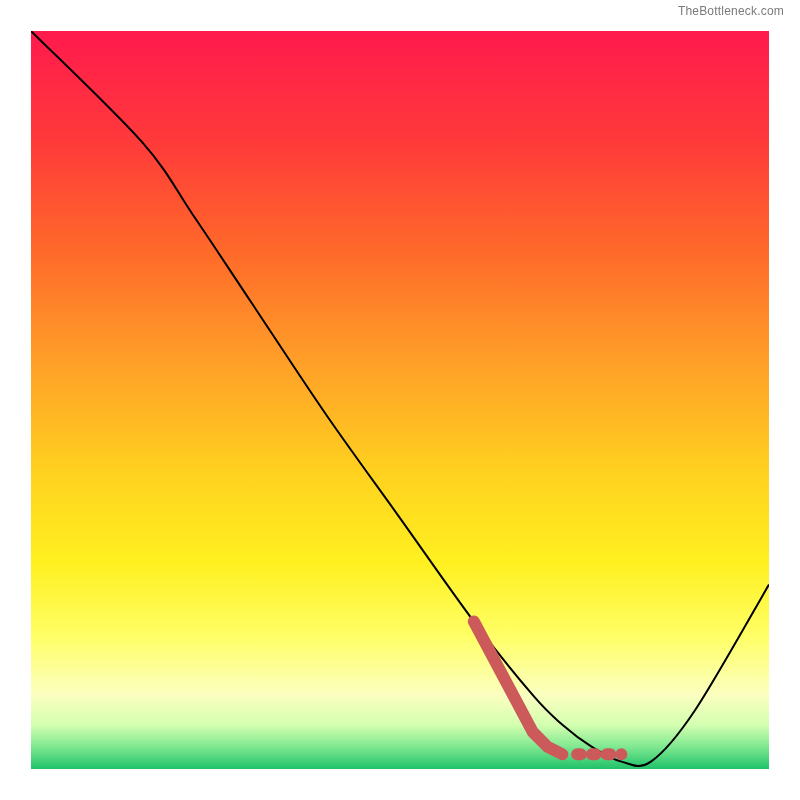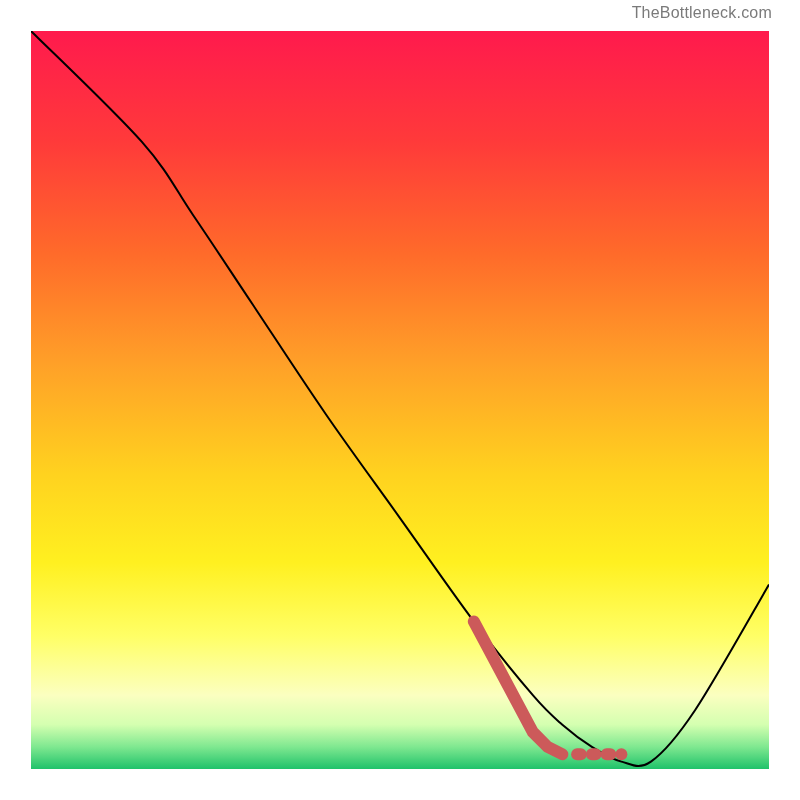--- a/index.html
+++ b/index.html
@@ -7,22 +7,22 @@
     width: 800px;
     height: 800px;
     background: #ffffff;
     position: relative;
     font-family: Arial, sans-serif;
     overflow: hidden;
   }
   .watermark {
     position: absolute;
     top: 4px;
-    right: 28px;
-    font-size: 16px;
+    right: 16px;
+    font-size: 12px;
     color: #7a7a7a;
     font-weight: 500;
     letter-spacing: 0.2px;
   }
   .plot-area {
     position: absolute;
     left: 30px;
     top: 30px;
     width: 740px;
     height: 740px;

